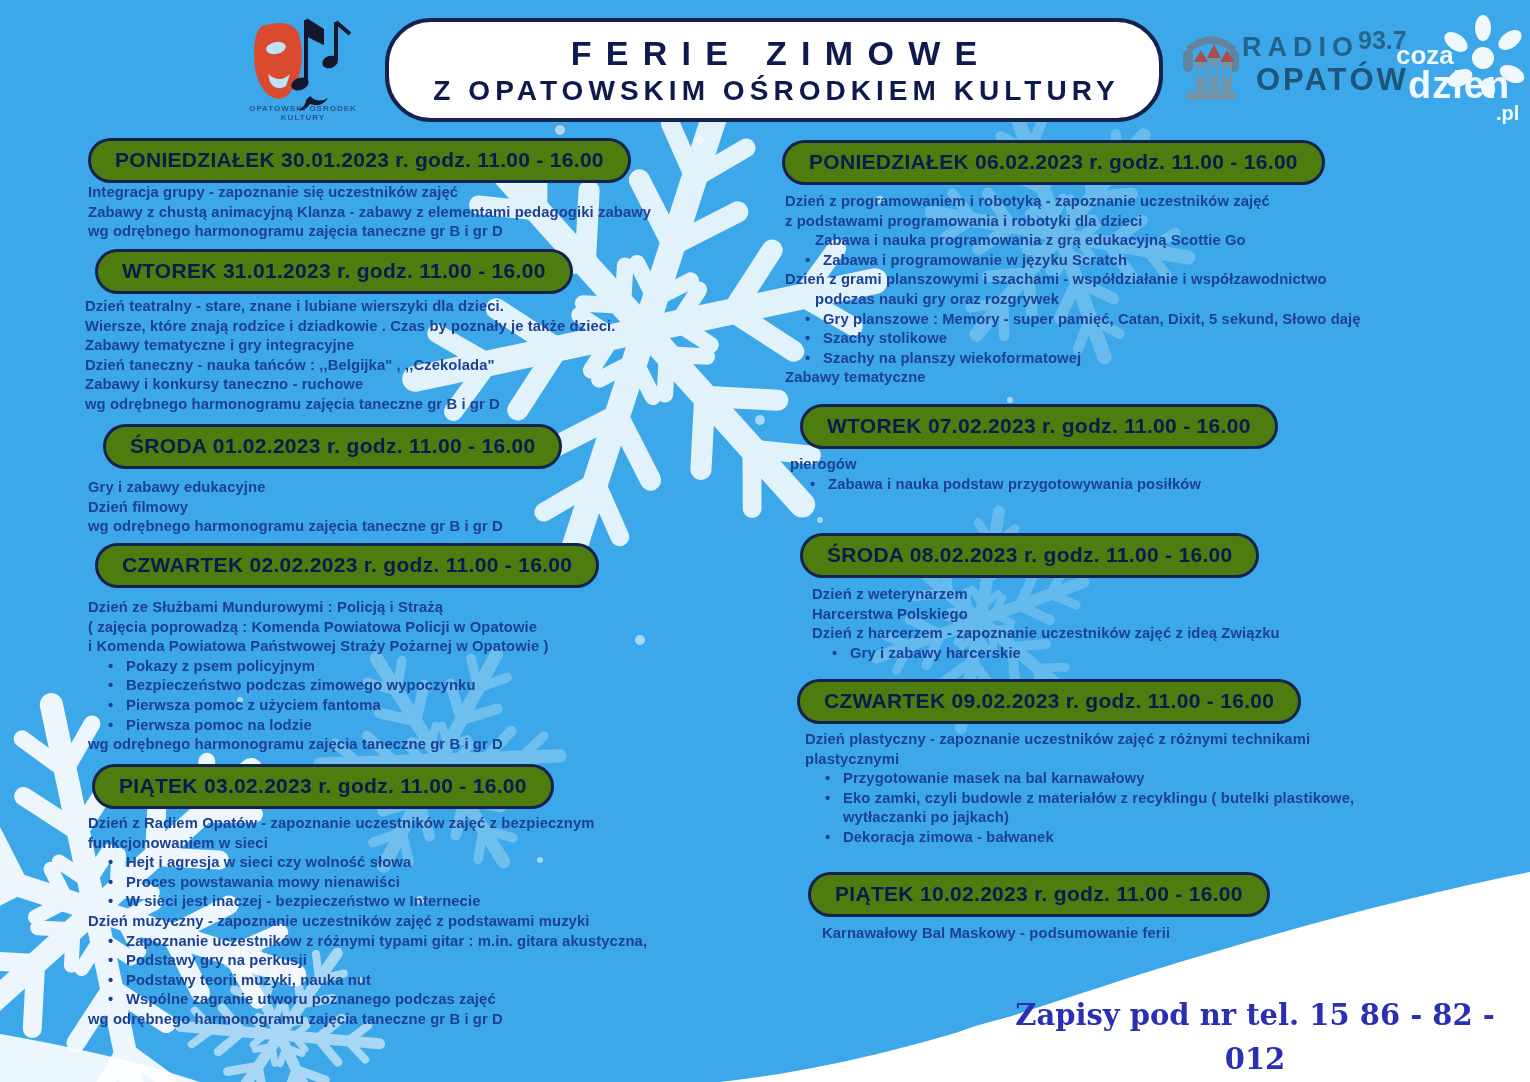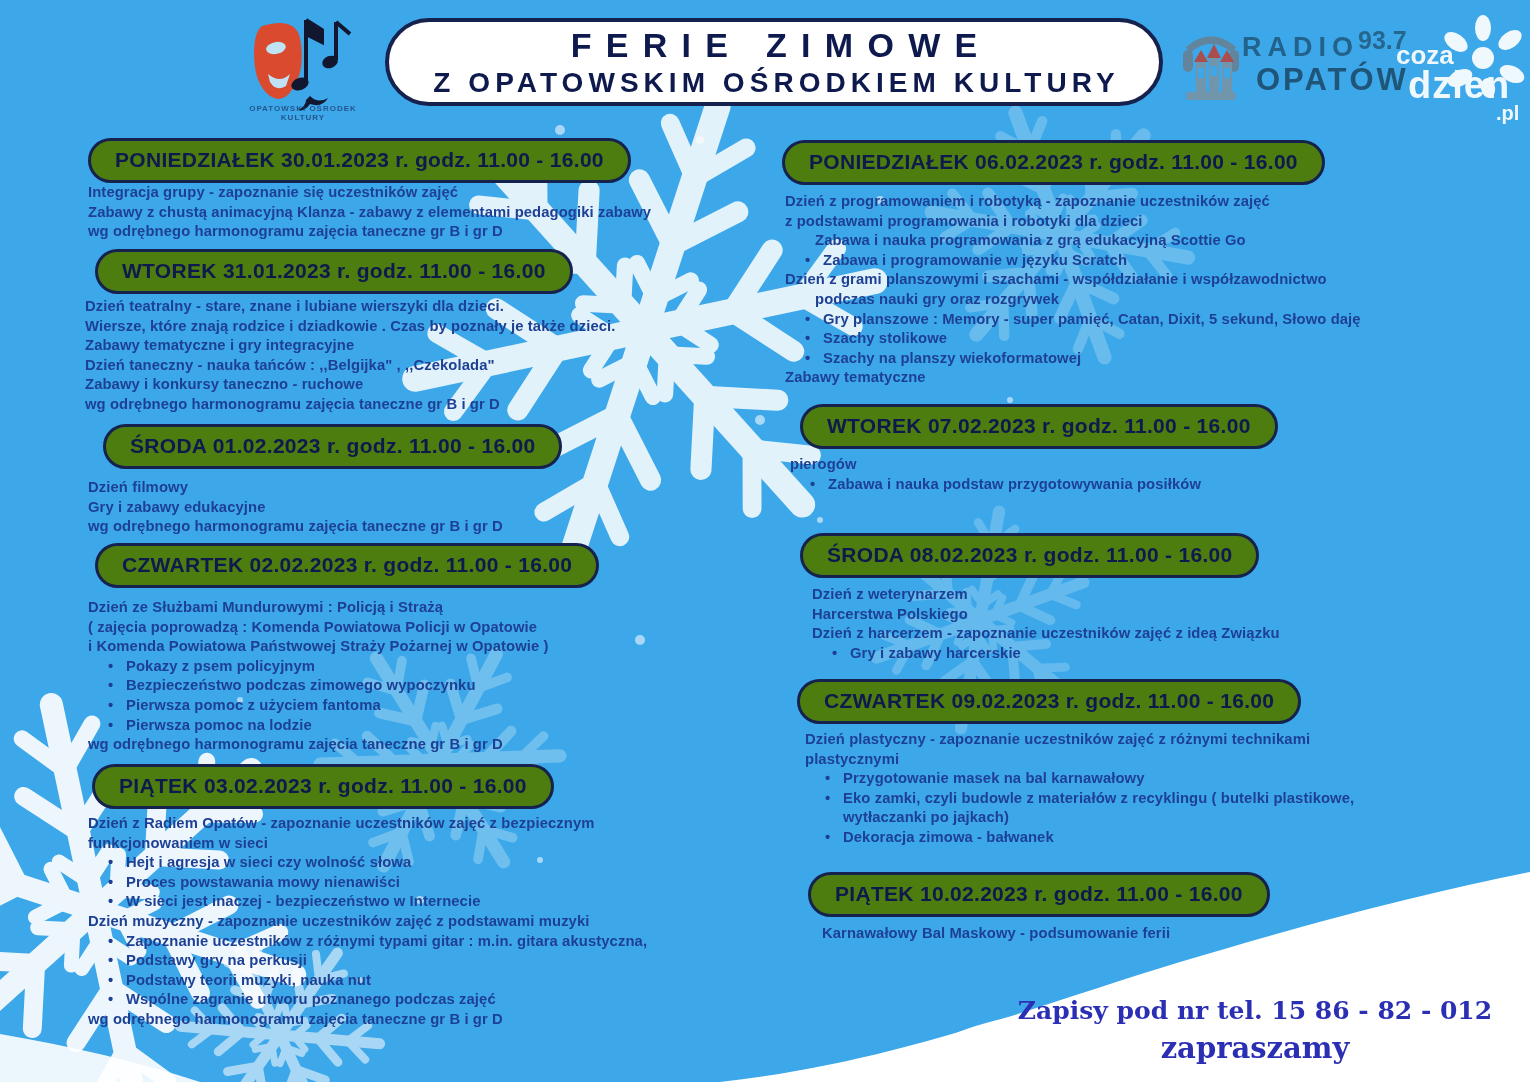--- a/index.html
+++ b/index.html
@@ -9,21 +9,21 @@
   *{margin:0;padding:0;box-sizing:border-box;}
   html,body{width:1530px;height:1082px;}
   body{
     position:relative;width:1530px;height:1082px;overflow:hidden;
     background:var(--background);
     font-family:"Liberation Sans",sans-serif;
   }
   .bg-svg{position:absolute;left:0;top:0;width:1530px;height:1082px;pointer-events:none;}
   
   .title-pill{
-    position:absolute;left:385px;top:18px;width:778px;height:88px;
+    position:absolute;left:385px;top:18px;width:778px;height:104px;
     background:#ffffff;border:4px solid var(--pill-border);border-radius:46px;
     display:flex;flex-direction:column;align-items:center;justify-content:center;
     color:var(--header-text);font-weight:bold;z-index:5;
   }
   .title-line1{font-size:34px;letter-spacing:0.42em;text-indent:0.42em;}
   .title-line2{font-size:28px;letter-spacing:0.18em;text-indent:0.18em;margin-top:2px;}
   
   .ook-logo{position:absolute;left:240px;top:8px;width:130px;height:125px;z-index:5;}
   .ook-caption{
     position:absolute;left:8px;top:96px;width:110px;text-align:center;
@@ -49,21 +49,21 @@
   .ln{position:relative;line-height:19.6px;letter-spacing:.1px;}
   .ln.b{padding-left:38px;}
   .ln.i{padding-left:30px;}
   .ln.c{padding-left:38px;}
   .bu{position:absolute;left:20px;top:0;}
   
   .footer{
     position:absolute;left:1000px;top:993px;width:510px;text-align:center;z-index:6;
     font-family:"DejaVu Serif","Liberation Serif",serif;font-weight:bold;color:var(--footer-text);
   }
-  .footer-line1{font-size:25px;line-height:36px;}
+  .footer-line1{font-size:29px;line-height:44px;}
   .footer-line2{font-size:29px;line-height:38px;}
 </style>
 </head>
 <body>
 
 <svg class="bg-svg" viewBox="0 0 1530 1082" xmlns="http://www.w3.org/2000/svg">
   <defs>
     <g id="flake-arm" stroke="#ffffff" stroke-linecap="round" fill="none">
       <path d="M0 0 L0 -100" stroke-width="11"></path>
       <path d="M0 -38 L-22 -60 M0 -38 L22 -60" stroke-width="9"></path>
@@ -193,22 +193,22 @@
     <div class="body" style="left: 85px; top: 297px;">
       <div class="ln p">Dzień teatralny - stare, znane i lubiane wierszyki dla dzieci.</div>
       <div class="ln p">Wiersze, które znają rodzice i dziadkowie . Czas by poznały je także dzieci.</div>
       <div class="ln p"> Zabawy tematyczne i gry integracyjne</div>
       <div class="ln p">Dzień taneczny - nauka tańców : ,,Belgijka" , ,,Czekolada"</div>
       <div class="ln p">Zabawy i konkursy taneczno - ruchowe</div>
       <div class="ln p">wg  odrębnego harmonogramu zajęcia taneczne gr B i gr D</div>
     </div>
     <div class="pill" style="left: 103px; top: 424px;">ŚRODA 01.02.2023 r. godz. 11.00 - 16.00</div>
     <div class="body" style="left: 88px; top: 478px;">
+      <div class="ln p">Gry i zabawy edukacyjne</div>
       <div class="ln p">Dzień filmowy</div>
-      <div class="ln p">Gry i zabawy edukacyjne</div>
       <div class="ln p">wg  odrębnego harmonogramu zajęcia taneczne gr B i gr D</div>
     </div>
     <div class="pill" style="left: 95px; top: 543px;">CZWARTEK 02.02.2023 r. godz. 11.00 - 16.00</div>
     <div class="body" style="left: 88px; top: 598px;">
       <div class="ln p">Dzień ze Służbami Mundurowymi : Policją i Strażą</div>
       <div class="ln p">( zajęcia poprowadzą : Komenda Powiatowa Policji w Opatowie</div>
       <div class="ln p">i Komenda Powiatowa Państwowej Straży Pożarnej w Opatowie )</div>
       <div class="ln b"><span class="bu">•</span>Pokazy z psem policyjnym</div>
       <div class="ln b"><span class="bu">•</span>Bezpieczeństwo podczas zimowego wypoczynku</div>
       <div class="ln b"><span class="bu">•</span>Pierwsza pomoc z użyciem fantoma</div>

